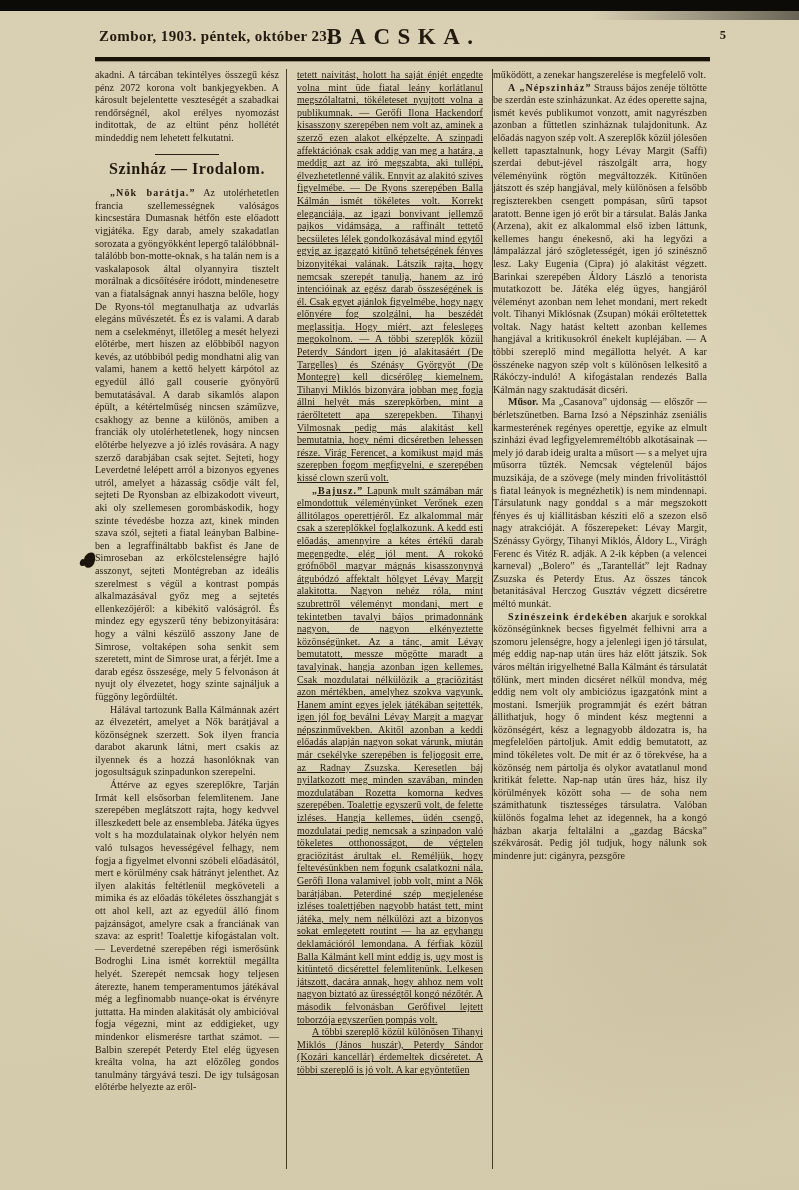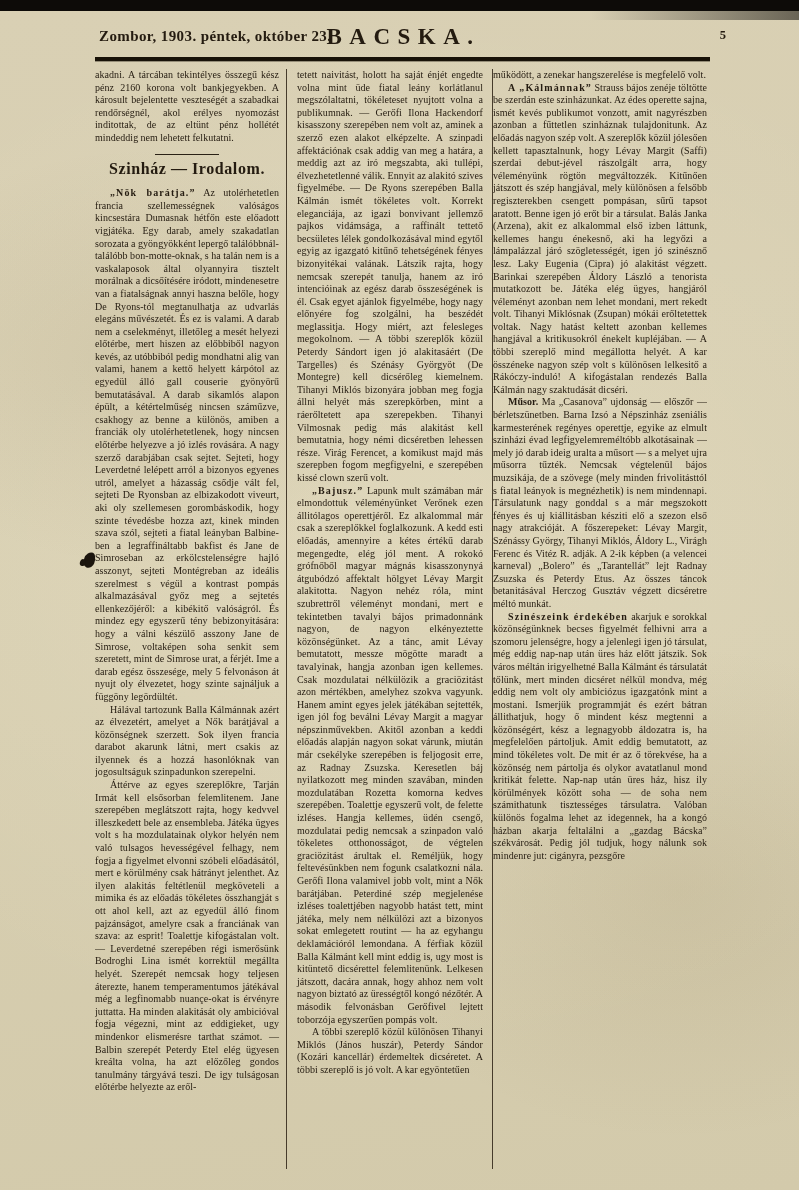--- a/index.html
+++ b/index.html
@@ -30,21 +30,21 @@
   header{position:relative;margin:24px 95px 0 95px;height:26px;}
   .dateline{position:absolute;left:4px;top:4px;font-size:15px;font-weight:bold;letter-spacing:.4px;}
   .masthead{display:block;text-align:center;font-size:23px;font-weight:bold;letter-spacing:7.5px;padding-left:8px;}
   .page-number{position:absolute;right:-22px;top:4px;font-size:12.5px;font-weight:bold;}
   .head-rule{height:4px;background:var(--rule);margin:7px 89px 0 95px;box-shadow:0 1px 0 rgba(24,18,8,.35);}
 
   
   .columns{display:flex;align-items:stretch;margin:8px 92px 0 95px;height:1100px;}
   .col{overflow:hidden;font-size:10px;line-height:12.6px;text-align:justify;letter-spacing:.05px;word-spacing:-.2px;}
   .col-1{width:184px;padding-right:7px;}
-  .col-2{width:186px;padding:0 9px 0 10px;border-left:1px solid #46false3b2b;border-left:1px solid #463b2b;}
+  .col-2{width:186px;padding:0 9px 0 10px;border-left:1px solid #46false3b2b;border-left:1px solid #463b2b;text-decoration:underline;}
   .col-3{flex:1;border-left:1px solid #463b2b;}
   p{margin:0;}
   p.indent{text-indent:1.5em;}
   .lead{font-weight:bold;}
   .lead.spread{letter-spacing:1.1px;}
   .sec-divider{width:64px;border-top:1.5px solid #2a2115;margin:9px auto 8px auto;}
   h2{font-size:16px;font-weight:bold;text-align:center;letter-spacing:.6px;margin:2px 0 12px 0;text-indent:0;}
 </style>
 </head>
 <body>
@@ -54,39 +54,39 @@
 <header>
   <span class="dateline">Zombor, 1903. péntek, október 23.</span>
   <span class="masthead">BACSKA.</span>
   <span class="page-number">5</span>
 </header>
 <div class="head-rule"></div>
 
 <main class="columns">
 
   <section class="col col-1">
-    <p>akadni. A tárcában tekintélyes összegű kész pénz 2160 korona volt bankjegyekben. A károsult bejelentette veszteségét a szabadkai rendőrségnél, akol erélyes nyomozást inditottak, de az eltünt pénz hollétét mindeddig nem lehetett felkutatni.</p>
+    <p>akadni. A tárcában tekintélyes összegű kész pénz 2072 korona volt bankjegyekben. A károsult bejelentette veszteségét a szabadkai rendőrségnél, akol erélyes nyomozást inditottak, de az eltünt pénz hollétét mindeddig nem lehetett felkutatni.</p>
     <div class="sec-divider"></div>
     <h2>Szinház — Irodalom.</h2>
     <p class="indent"><span class="lead spread">„Nök barátja.”</span>
       <span>Az utolérhetetlen francia szellemességnek valóságos kincsestára Dumasnak hétfőn este előadott vigjátéka. Egy darab, amely szakadatlan sorozata a gyöngyökként lepergő találóbbnál-találóbb bon-motte-oknak, s ha talán nem is a vaskalaposok által olyannyira tisztelt morálnak a dicsőítésére iródott, mindenesetre van a fiatalságnak annyi haszna belőle, hogy De Ryons-tól megtanulhatja az udvarlás elegáns művészetét. És ez is valami. A darab nem a cselekményt, illetőleg a mesét helyezi előtérbe, mert hiszen az előbbiből nagyon kevés, az utóbbiból pedig mondhatni alig van valami, hanem a kettő helyett kárpótol az egyedül álló gall couserie gyönyörű bemutatásával. A darab sikamlós alapon épült, a kétértelműség nincsen száműzve, csakhogy az benne a különös, amiben a franciák oly utolérhetetlenek, hogy nincsen előtérbe helyezve a jó izlés rovására. A nagy szerző darabjában csak sejtet. Sejteti, hogy Leverdetné lelépett arról a bizonyos egyenes utról, amelyet a házasság csődje vált fel, sejteti De Ryonsban az elbizakodott viveurt, aki oly szellemesen gorombáskodik, hogy szinte tévedésbe hozza azt, kinek minden szava szól, sejteti a fiatal leányban Balbine-ben a legraffináltabb bakfist és Jane de Simroseban az erkölcstelenségre hajló asszonyt, sejteti Montégreban az ideális szerelmest s végül a kontrast pompás alkalmazásával győz meg a sejtetés ellenkezőjéről: a kibékitő valóságról. És mindez egy egyszerű tény bebizonyitására: hogy a válni készülő asszony Jane de Simrose, voltaképen soha senkit sem szeretett, mint de Simrose urat, a férjét. Ime a darab egész összesége, mely 5 felvonáson át nyujt oly élvezetet, hogy szinte sajnáljuk a függöny legördültét.</span></p>
     <p class="indent"><span>Hálával tartozunk Balla Kálmánnak azért az élvezetért, amelyet a Nők barátjával a közönségnek szerzett. Sok ilyen francia darabot akarunk látni, mert csakis az ilyennek és a hozzá hasonlóknak van jogosultságuk szinpadunkon szerepelni.</span></p>
     <p class="indent"><span>Áttérve az egyes szereplőkre, Tarján Irmát kell elsősorban felemlitenem. Jane szerepében meglátszott rajta, hogy kedvvel illeszkedett bele az ensembleba. Játéka ügyes volt s ha mozdulatainak olykor helyén nem való tulsagos hevességével felhagy, nem fogja a figyelmet elvonni szóbeli előadásától, mert e körülmény csak hátrányt jelenthet. Az ilyen alakitás feltétlenül megköveteli a mimika és az előadás tökéletes összhangját s ott ahol kell, azt az egyedül álló finom pajzánságot, amelyre csak a franciának van szava: az esprit! Toalettje kifogástalan volt. — Leverdetné szerepében régi ismerősünk Bodroghi Lina ismét korrektül megállta helyét. Szerepét nemcsak hogy teljesen áterezte, hanem temperamentumos játékával még a legfinomabb nuançe-okat is érvényre juttatta. Ha minden alakitását oly ambicióval fogja végezni, mint az eddigieket, ugy mindenkor elismerésre tarthat számot. — Balbin szerepét Peterdy Etel elég ügyesen kreálta volna, ha azt előzőleg gondos tanulmány tárgyává teszi. De igy tulságosan előtérbe helyezte az eről-</span></p>
   </section>
 
   <section class="col col-2">
     <p><span>tetett naivitást, holott ha saját énjét engedte volna mint üde fiatal leány korlátlanul megszólaltatni, tökéleteset nyujtott volna a publikumnak. — Gerőfi Ilona Hackendorf kisasszony szerepében nem volt az, aminek a szerző ezen alakot elképzelte. A szinpadi affektációnak csak addig van meg a határa, a meddig azt az iró megszabta, aki tullépi, élvezhetetlenné válik. Ennyit az alakitó szives figyelmébe. — De Ryons szerepében Balla Kálmán ismét tökéletes volt. Korrekt eleganciája, az igazi bonvivant jellemző pajkos vidámsága, a raffinált tettető becsületes lélek gondolkozásával mind egytől egyig az igazgató kitűnő tehetségének fényes bizonyitékai valának. Látszik rajta, hogy nemcsak szerepét tanulja, hanem az iró intencióinak az egész darab összeségének is él. Csak egyet ajánlok figyelmébe, hogy nagy előnyére fog szolgálni, ha beszédét meglassitja. Hogy miért, azt felesleges megokolnom. — A többi szereplők közül Peterdy Sándort igen jó alakitasáért (De Targelles) és Szénásy Györgyöt (De Montegre) kell dicsérőleg kiemelnem. Tihanyi Miklós bizonyára jobban meg fogja állni helyét más szerepkörben, mint a ráerőltetett apa szerepekben. Tihanyi Vilmosnak pedig más alakitást kell bemutatnia, hogy némi dicséretben lehessen része. Virág Ferencet, a komikust majd más szerepben fogom megfigyelni, e szerepében kissé clown szerű volt.</span></p>
     <p class="indent"><span class="lead spread">„Bajusz.”</span>
       <span>Lapunk mult számában már elmondottuk véleményünket Verőnek ezen állitólagos operettjéről. Ez alkalommal már csak a szereplőkkel foglalkozunk. A kedd esti előadás, amennyire a kétes értékű darab megengedte, elég jól ment. A rokokó grófnőből magyar mágnás kisasszonynyá átgubódzó affektalt hölgyet Lévay Margit alakitotta. Nagyon nehéz róla, mint szubrettről véleményt mondani, mert e tekintetben tavalyi bájos primadonnánk nagyon, de nagyon elkényeztette közönségünket. Az a tánc, amit Lévay bemutatott, messze mögötte maradt a tavalyinak, hangja azonban igen kellemes. Csak mozdulatai nélkülözik a graciözitást azon mértékben, amelyhez szokva vagyunk. Hanem amint egyes jelek játékában sejtették, igen jól fog beválni Lévay Margit a magyar népszinművekben. Akitől azonban a keddi előadás alapján nagyon sokat várunk, miután már csekélyke szerepében is feljogosit erre, az Radnay Zsuzska. Keresetlen báj nyilatkozott meg minden szavában, minden mozdulatában Rozetta komorna kedves szerepében. Toalettje egyszerű volt, de felette izléses. Hangja kellemes, üdén csengő, mozdulatai pedig nemcsak a szinpadon való tökeletes otthonosságot, de végtelen graciözitást árultak el. Reméljük, hogy feltevésünkben nem fogunk csalatkozni nála. Gerőfi Ilona valamivel jobb volt, mint a Nők barátjában. Peterdiné szép megjelenése izléses toalettjében nagyobb hatást tett, mint játéka, mely nem nélkülözi azt a bizonyos sokat emlegetett routint — ha az egyhangu deklamációról lemondana. A férfiak közül Balla Kálmánt kell mint eddig is, ugy most is kitüntető dicsérettel felemlitenünk. Lelkesen játszott, dacára annak, hogy ahhoz nem volt nagyon biztató az ürességtől kongó nézőtér. A második felvonásban Gerőfivel lejtett toborzója egyszerűen pompás volt.</span></p>
     <p class="indent"><span>A többi szereplő közül különösen Tihanyi Miklós (János huszár), Peterdy Sándor (Kozári kancellár) érdemeltek dicséretet. A többi szereplő is jó volt. A kar egyöntetűen</span></p>
   </section>
 
   <section class="col col-3">
     <p><span>működött, a zenekar hangszerelése is megfelelő volt.</span></p>
-    <p class="indent"><span class="lead spread">A „Kálmánnak”</span>
+    <p class="indent"><span class="lead spread">A „Népszinház”</span>
       <span>Strauss bájos zenéje töltötte be szerdán este szinházunkat. Az édes operette sajna, ismét kevés publikumot vonzott, amit nagyrészben azonban a fűttetlen szinháznak tulajdonitunk. Az előadás nagyon szép volt. A szereplők közül jólesően kellett tapasztalnunk, hogy Lévay Margit (Saffi) szerdai debut-jével rászolgált arra, hogy véleményünk rögtön megváltozzék. Kitűnően játszott és szép hangjával, mely különösen a felsőbb regiszterekben csengett pompásan, sűrű tapsot aratott. Benne igen jó erőt bir a társulat. Balás Janka (Arzena), akit ez alkalommal első izben láttunk, kellemes hangu énekesnő, aki ha legyőzi a lámpalázzal járó szögletességét, igen jó szinésznő lesz. Laky Eugenia (Cipra) jó alakitást végzett. Barinkai szerepében Áldory László a tenorista mutatkozott be. Játéka elég ügyes, hangjáról véleményt azonban nem lehet mondani, mert rekedt volt. Tihanyi Miklósnak (Zsupan) mókái erőltetettek voltak. Nagy hatást keltett azonban kellemes hangjával a kritikusokról énekelt kupléjában. — A többi szereplő mind megállotta helyét. A kar összéneke nagyon szép volt s különösen lelkesitő a Rákóczy-induló! A kifogástalan rendezés Balla Kálmán nagy szaktudását dicséri.</span></p>
     <p class="indent"><span class="lead">Műsor.</span>
       <span>Ma „Casanova” ujdonság — előszőr — bérletszünetben. Barna Izsó a Népszinház zseniális karmesterének regényes operettje, egyike az elmult szinházi évad legfigyelemreméltóbb alkotásainak — mely jó darab ideig uralta a műsort — s a melyet ujra műsorra tűzték. Nemcsak végtelenül bájos muzsikája, de a szövege (mely minden frivolitásttól s fiatal leányok is megnézhetik) is nem mindennapi. Társulatunk nagy gonddal s a már megszokott fényes és uj kiállitásban késziti elő a szezon első nagy atrakcióját. A főszerepeket: Lévay Margit, Szénássy György, Tihanyi Miklós, Áldory L., Virágh Ferenc és Vitéz R. adják. A 2-ik képben (a velencei karneval) „Bolero” és „Tarantellát” lejt Radnay Zsuzska és Peterdy Etus. Az összes táncok betanitásával Herczog Gusztáv végzett dicséretre méltó munkát.</span></p>
     <p class="indent"><span class="lead spread">Szinészeink érdekében</span>
       <span>akarjuk e sorokkal közönségünknek becses figyelmét felhivni arra a szomoru jelenségre, hogy a jelenlegi igen jó társulat, még eddig nap-nap után üres ház előtt játszik. Sok város méltán irigyelhetné Balla Kálmánt és társulatát tőlünk, mert minden dicséret nélkül mondva, még eddig nem volt oly ambiciózus igazgatónk mint a mostani. Ismerjük programmját és ezért bátran állithatjuk, hogy ő mindent kész megtenni a közönségért, kész a legnagyobb áldozatra is, ha megfelelően pártoljuk. Amit eddig bemutatott, az mind tökéletes volt. De mit ér az ő törekvése, ha a közönség nem pártolja és olykor avatatlanul mond kritikát felette. Nap-nap után üres ház, hisz ily körülmények között soha — de soha nem számithatunk tisztességes társulatra. Valóban különös fogalma lehet az idegennek, ha a kongó házban akarja feltalálni a „gazdag Bácska” székvárosát. Pedig jól tudjuk, hogy nálunk sok mindenre jut: cigányra, pezsgőre</span></p>
   </section>
 
 </main>
 
 <div class="ink-blot"></div>

